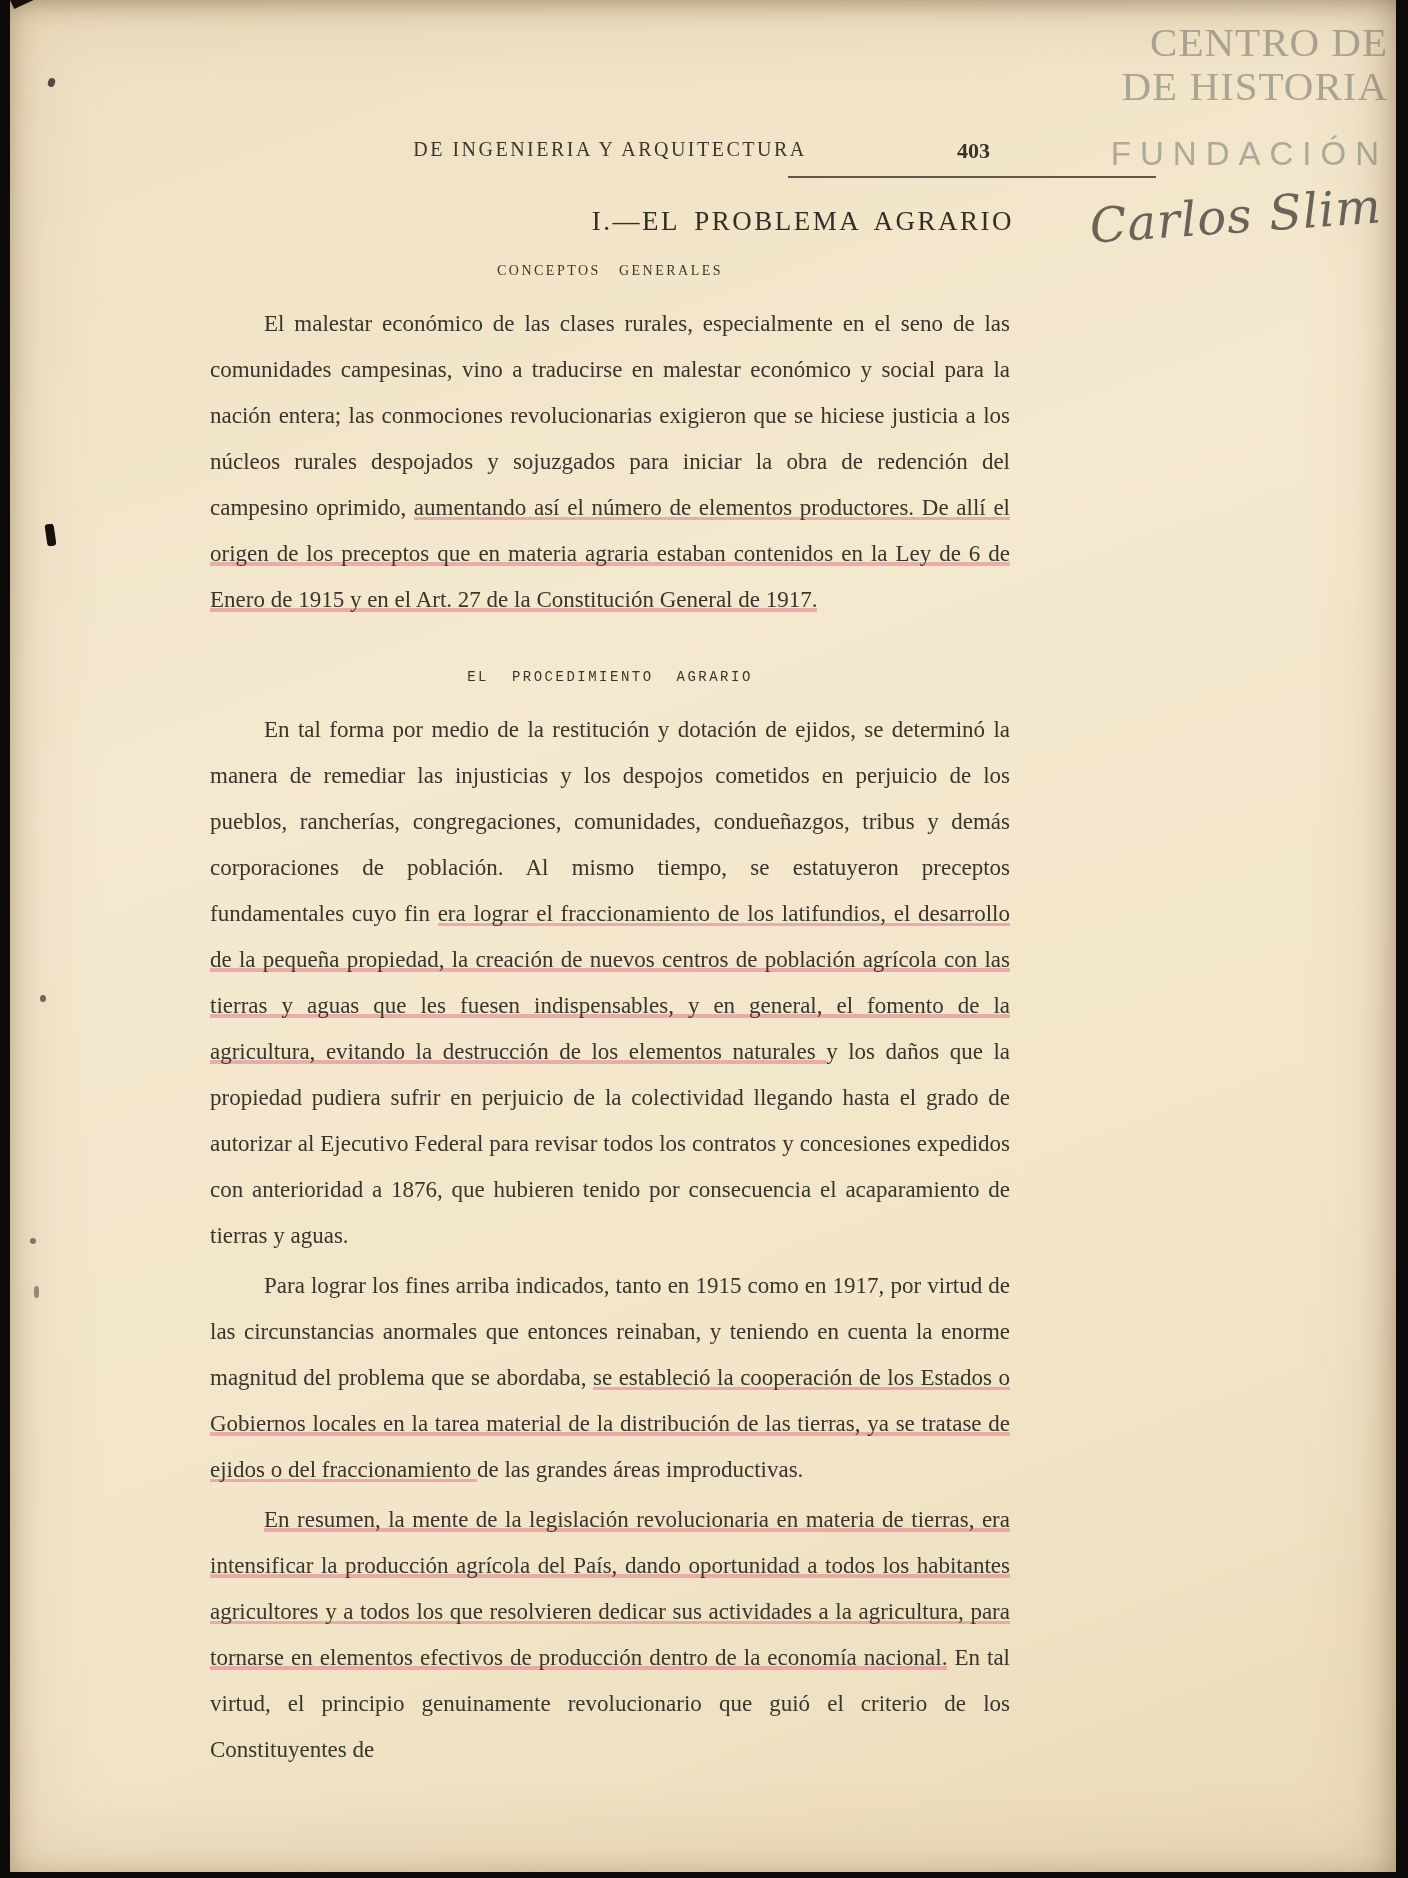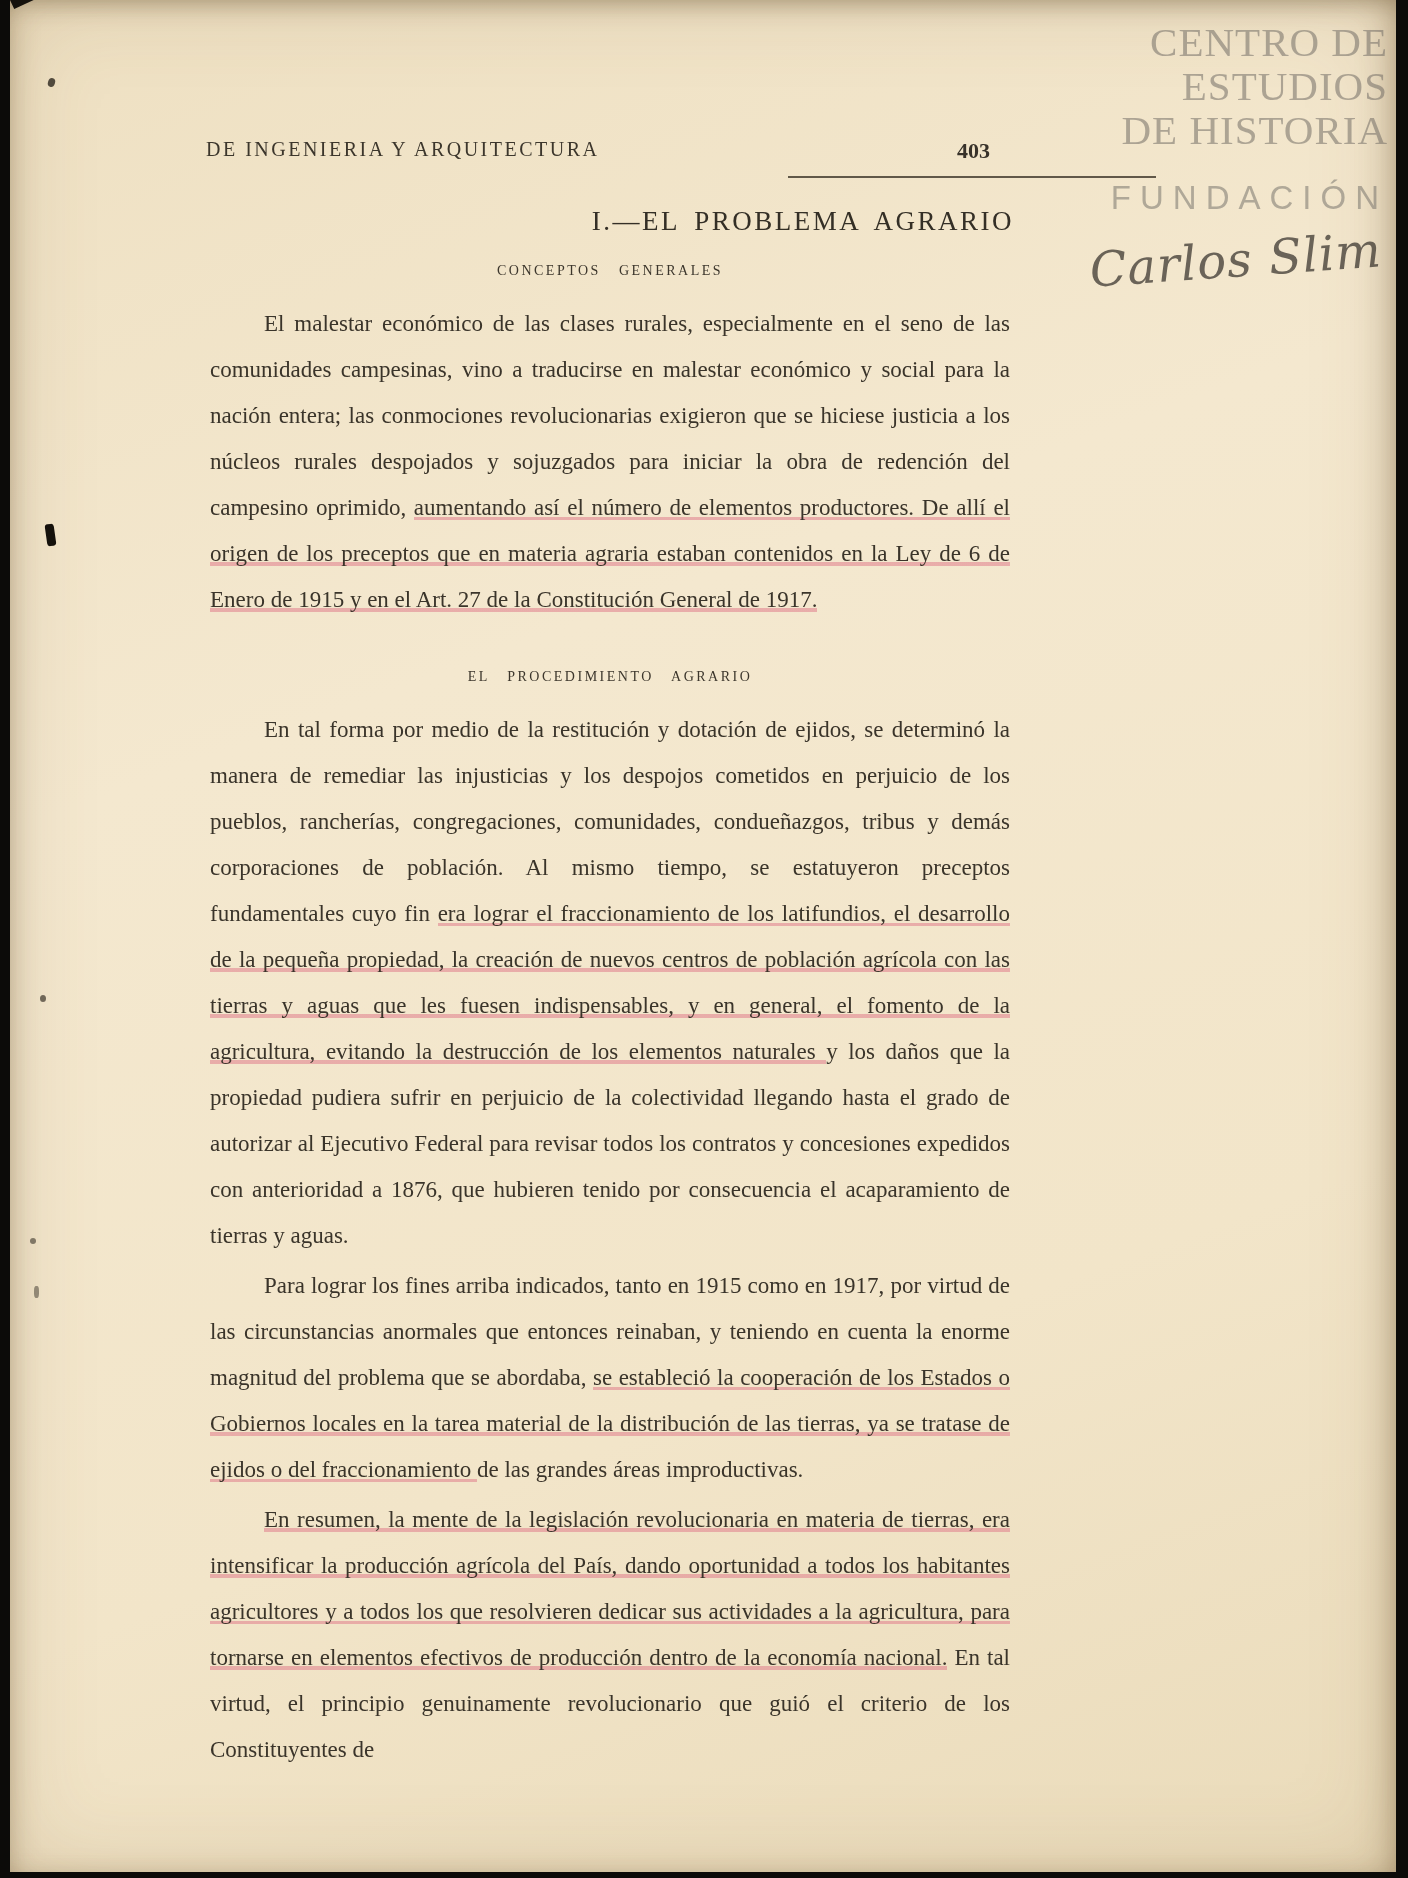--- a/index.html
+++ b/index.html
@@ -23,21 +23,21 @@
   }
   .content {
     position: absolute;
     left: 196px; top: 0;
     width: 808px;
   }
   .page-header {
     position: relative;
     margin-top: 138px;
     height: 32px;
-    text-align: left;
+    text-align: center;
   }
   .running-title {
     font-size: 20px;
     letter-spacing: 2.5px;
     color: #3c362c;
   }
   .page-number {
     position: absolute;
     right: 24px; top: 0;
     font-size: 22px;
@@ -62,21 +62,21 @@
   }
   .subheading {
     margin: 26px 0 0;
     text-align: center;
     font-size: 14px;
     font-weight: 400;
     letter-spacing: 2.5px;
     word-spacing: 12px;
     color: #3c362c;
   }
-  .subheading.spaced { margin-top: 46px; }
+  .subheading.spaced { margin-top: 46px; font-family: Liberation Mono, monospace; }
   .subheading + .body { margin-top: 22px; }
   .body {
     margin: 4px;
     font-size: 23px;
     line-height: 46px;
     text-align: justify;
     text-indent: 54px;
     color: #3a342a;
   }
   .hl {
@@ -153,19 +153,18 @@
     <h2 class="subheading spaced">EL PROCEDIMIENTO AGRARIO</h2>
     <p class="body"><span>En tal forma por medio de la restitución y dotación de ejidos, se determinó la manera de remediar las injusticias y los despojos cometidos en perjuicio de los pueblos, rancherías, congregaciones, comunidades, condueñazgos, tribus y demás corporaciones de población. Al mismo tiempo, se estatuyeron preceptos fundamentales cuyo fin </span><span class="hl">era lograr el fraccionamiento de los latifundios, el desarrollo de la pequeña propiedad, la creación de nuevos centros de población agrícola con las tierras y aguas que les fuesen indispensables, y en general, el fomento de la agricultura, evitando la destrucción de los elementos naturales </span><span>y los daños que la propiedad pudiera sufrir en perjuicio de la colectividad llegando hasta el grado de autorizar al Ejecutivo Federal para revisar todos los contratos y concesiones expedidos con anterioridad a 1876, que hubieren tenido por consecuencia el acaparamiento de tierras y aguas.</span></p>
     <p class="body"><span>Para lograr los fines arriba indicados, tanto en 1915 como en 1917, por virtud de las circunstancias anormales que entonces reinaban, y teniendo en cuenta la enorme magnitud del problema que se abordaba, </span><span class="hl">se estableció la cooperación de los Estados o Gobiernos locales en la tarea material de la distribución de las tierras, ya se tratase de ejidos o del fraccionamiento </span><span>de las grandes áreas improductivas.</span></p>
 
     <p class="body"><span class="hl">En resumen, la mente de la legislación revolucionaria en materia de tierras, era intensificar la producción agrícola del País, dando oportunidad a todos los habitantes agricultores y a todos los que resolvieren dedicar sus actividades a la agricultura, para tornarse en elementos efectivos de producción dentro de la economía nacional.</span><span> En tal virtud, el principio genuinamente revolucionario que guió el criterio de los Constituyentes de</span></p>
 
   </div>
 
   <div class="watermark">
     <div class="wm-line">CENTRO DE</div>
-    <div class="wm-line">ESTUDIOS</div>
     <div class="wm-line">DE HISTORIA</div>
     <div class="wm-foundation">FUNDACIÓN</div>
     <div class="wm-signature">Carlos Slim</div>
   </div>
 
 </div>
 
 </body></html>

